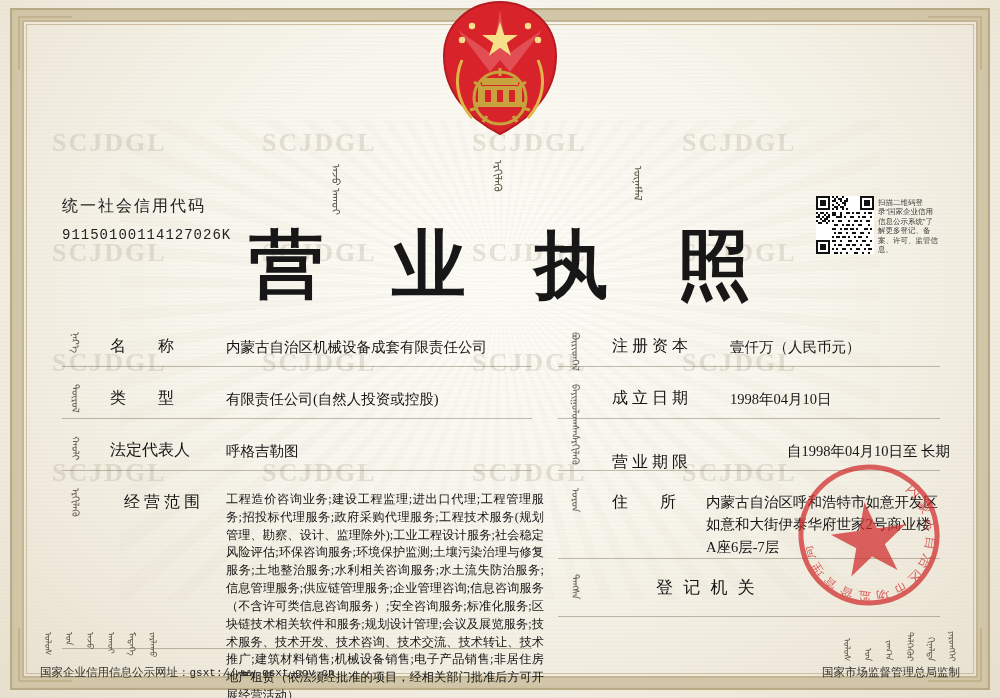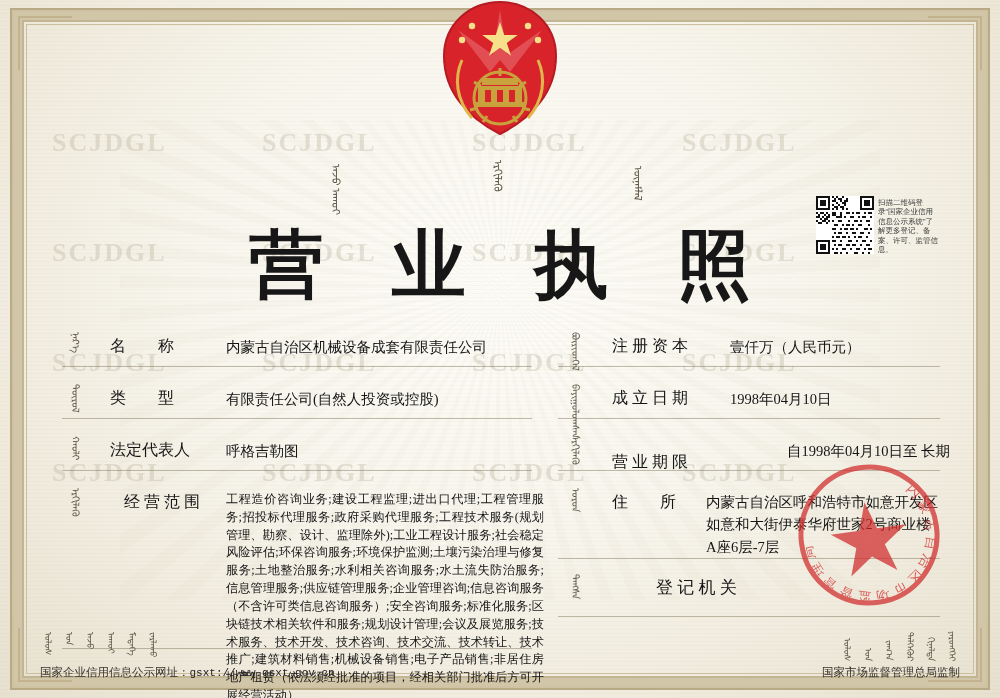--- a/index.html
+++ b/index.html
@@ -207,20 +207,24 @@
         <circle cx="90" cy="26" r="3.2"></circle>
         <circle cx="100" cy="40" r="3.2"></circle>
       </g>
     </svg>
   </div>
 
   <div class="mong" style="left:330px;top:164px;height:56px;">ᠠᠵᠤ ᠠᠬᠤᠢ</div>
   <div class="mong" style="left:492px;top:160px;height:36px;">ᠡᠷᠬᠢᠯᠡᠬᠦ</div>
   <div class="mong" style="left:632px;top:166px;height:52px;">ᠦᠨᠡᠮᠯᠡᠯ</div>
 
+  <div class="credit">
+    <div class="lbl">统一社会信用代码</div>
+    <div class="num">91150100114127026K</div>
+  </div>
 
   <div class="title">营 业 执 照</div>
 
   <div class="qr-wrap">
     <svg class="qr" viewBox="0 0 29 29" shape-rendering="crispEdges">
       <rect width="29" height="29" fill="#ffffff"></rect>
       <g fill="#111">
         <rect x="0" y="0" width="7" height="1"></rect>
           <rect x="0" y="6" width="7" height="1"></rect>
         <rect x="0" y="0" width="1" height="7"></rect>
@@ -403,21 +407,21 @@
     </div>
 
     <div class="row">
       <div class="lbl-m" style="left:566px;top:162px;height:30px;">ᠣᠷᠣᠨ</div>
       <div class="flabel" style="left:612px;top:166px;">住　　所</div>
       <div class="fvalue" style="left:694px;top:165px;width:234px;line-height:1.55;">内蒙古自治区呼和浩特市如意开发区如意和大街伊泰华府世家2号商业楼A座6层-7层</div>
     </div>
 
     <div class="row">
       <div class="lbl-m" style="left:566px;top:248px;height:30px;">ᠳᠠᠩᠰᠠ</div>
-      <div class="flabel" style="left:656px;top:250px;font-size:17px;">登 记 机 关</div>
+      <div class="flabel" style="left:656px;top:250px;font-size:17px;font-family:Liberation Mono, monospace;">登 记 机 关</div>
     </div>
 
   </div>
 
   <div class="seal">
     <svg viewBox="0 0 150 150" width="150" height="150">
       <g transform="rotate(-8 75 75)" opacity="0.72">
         <circle cx="75" cy="75" r="68" fill="none" stroke="#d02a2a" stroke-width="5"></circle>
         <path d="M75 42 l8.9 27.4 28.8 0 -23.3 16.9 8.9 27.4 -23.3-16.9 -23.3 16.9 8.9-27.4 -23.3-16.9 28.8 0 Z" fill="#d02a2a"></path>
         <path id="sealpath" d="M75 17 a58 58 0 1 1 -0.1 0" fill="none"></path>

